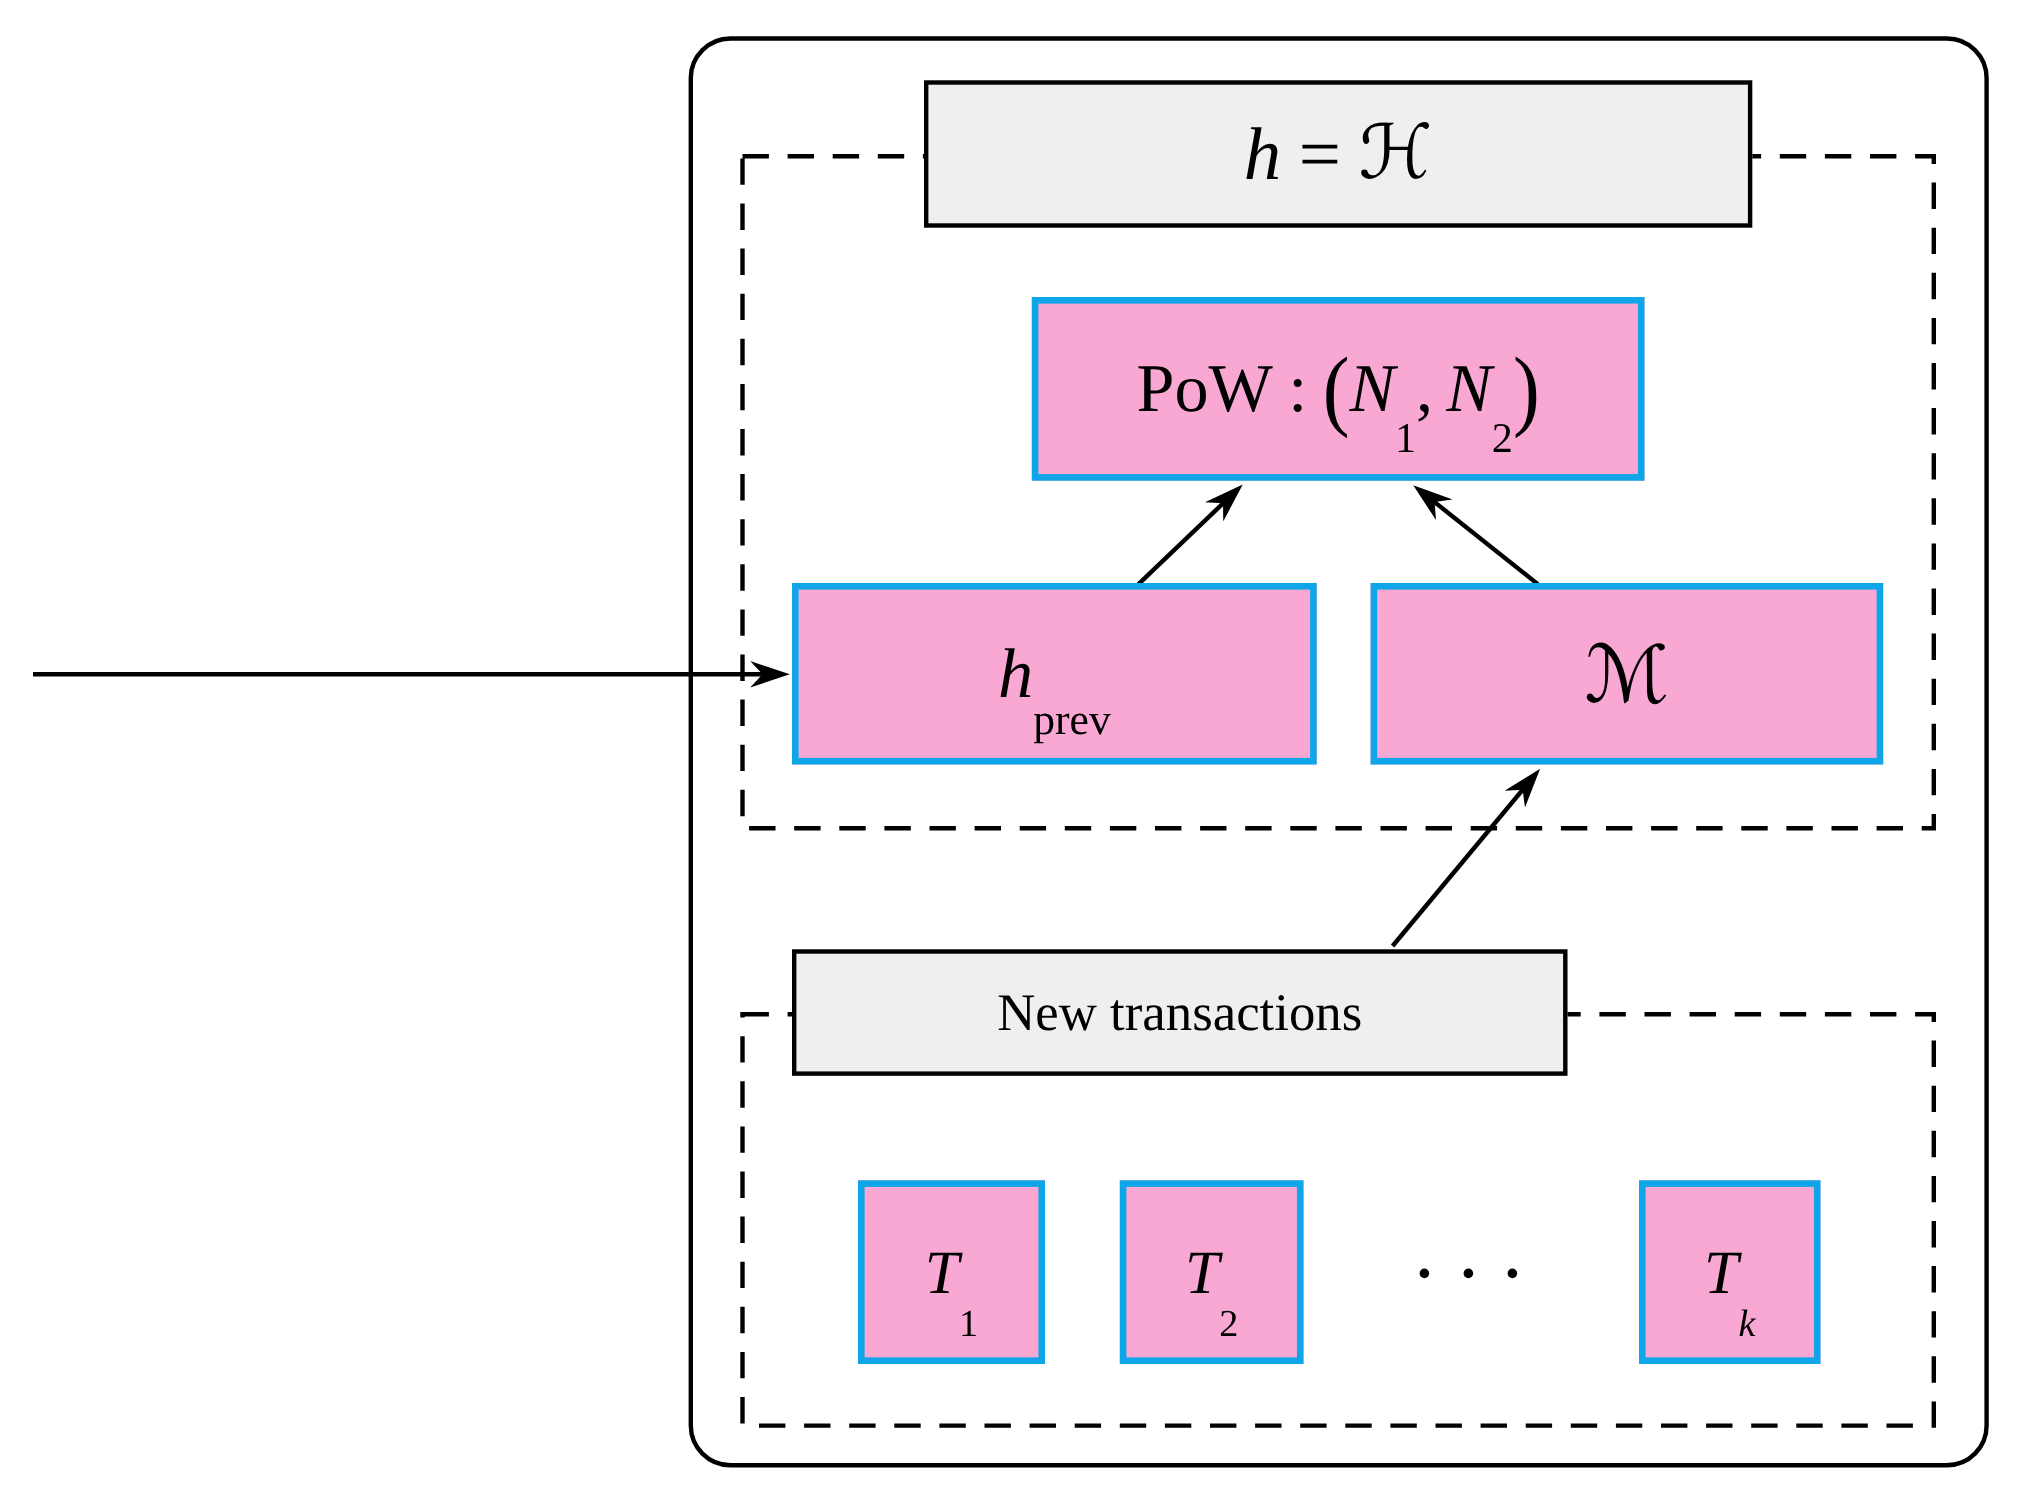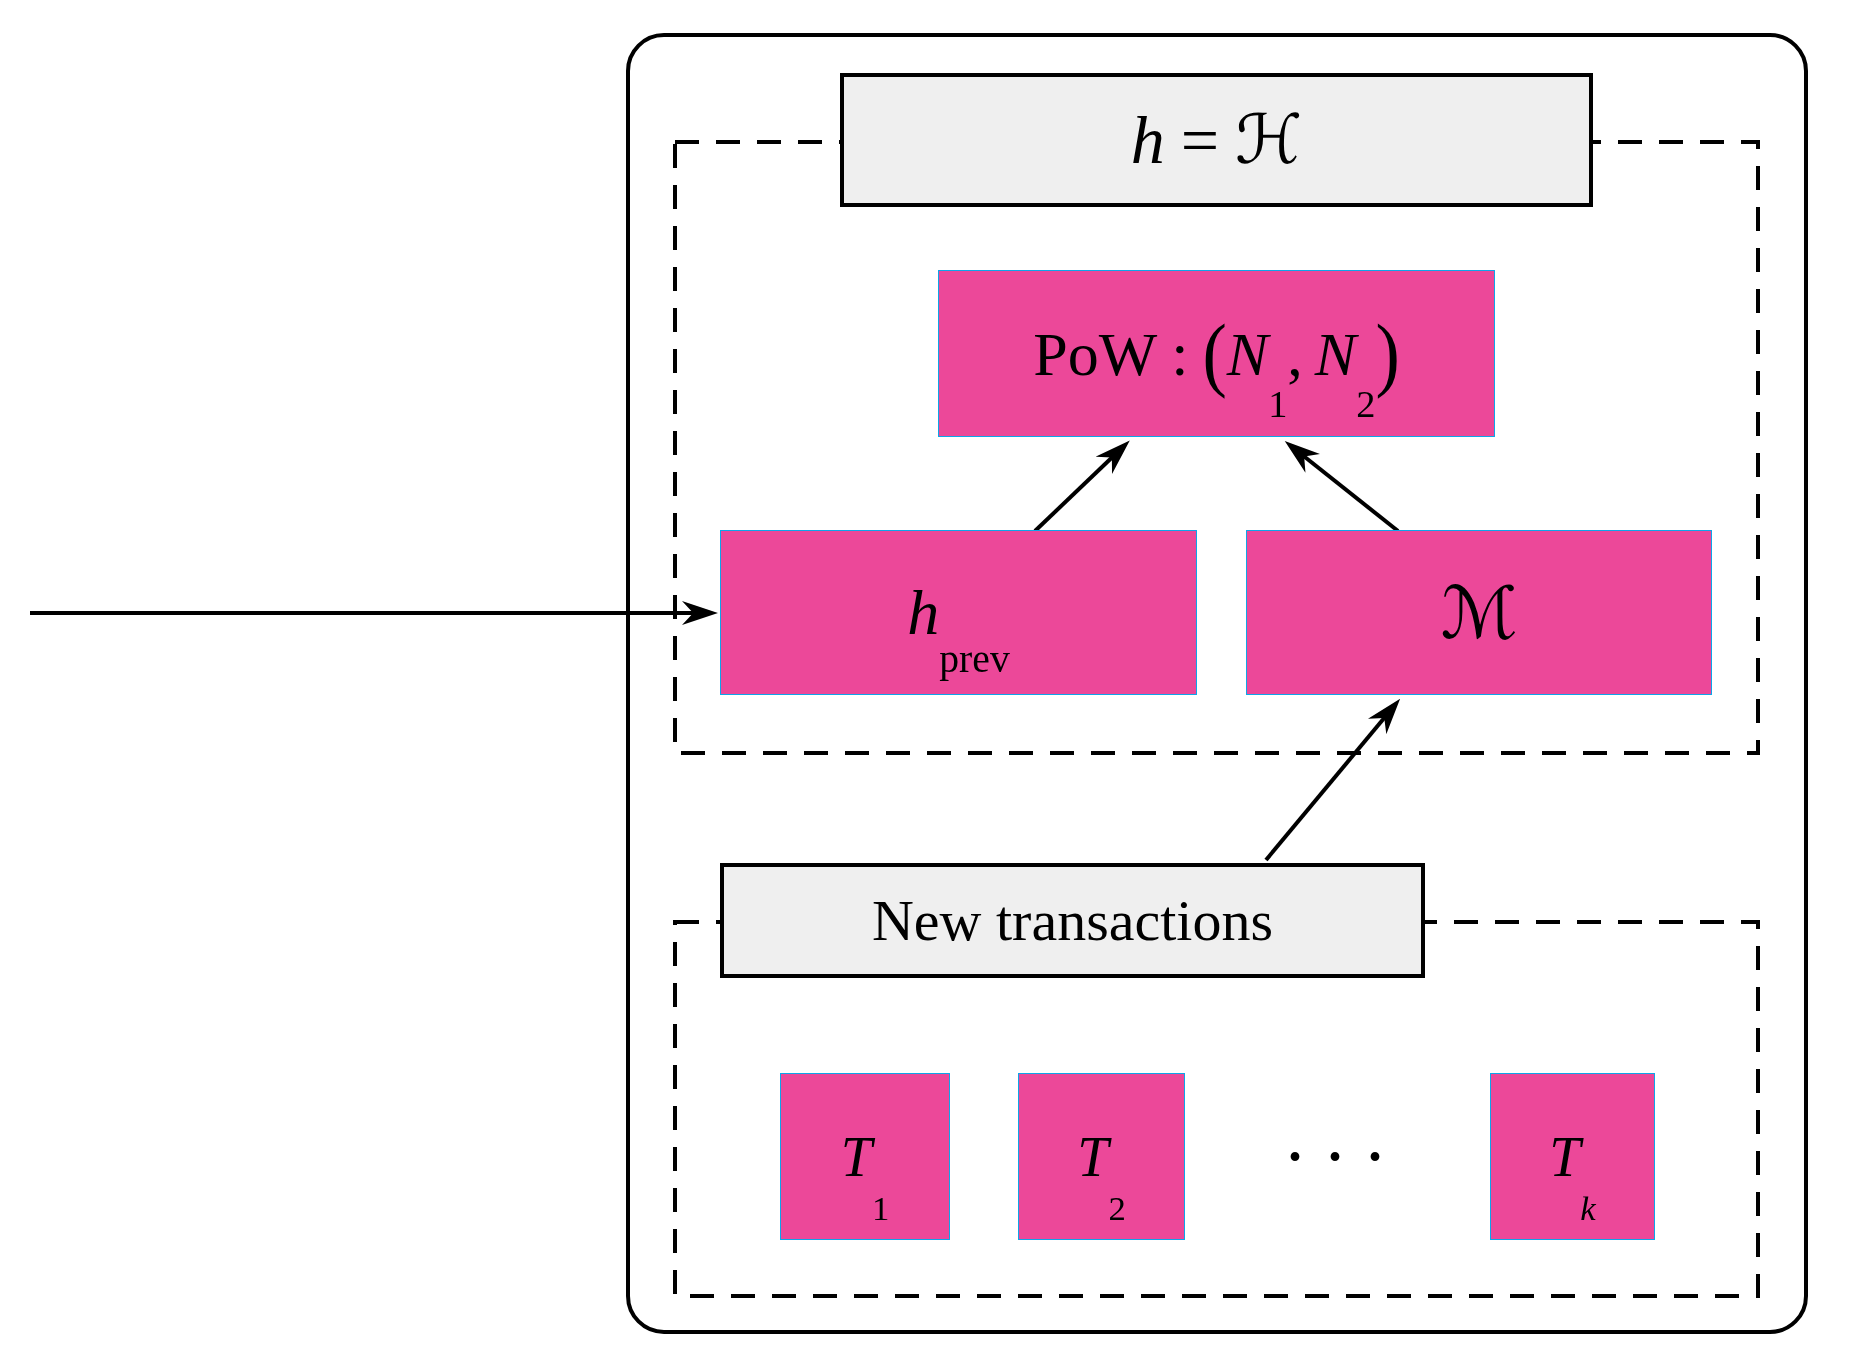--- a/index.html
+++ b/index.html
@@ -7,28 +7,28 @@
     position:relative;width:1849px;height:1364px;background:#ffffff;
     font-family:"Liberation Serif","DejaVu Serif",serif;color:#000;overflow:hidden;
   }
   .outer-block{
     position:absolute;box-sizing:border-box;
     left:626px;top:33px;width:1182px;height:1301px;
     border:4px solid #000;border-radius:38px;z-index:1;background:transparent;
   }
   .connector-layer{position:absolute;left:0;top:0;width:1849px;height:1364px;z-index:2;}
   .node{
-    position:absolute;box-sizing:border-box;background:#ec4899;border:1px solid #0ea5e9;
+    position:absolute;box-sizing:border-box;background:#f9a8d4;border:6px solid #0ea5e9;
     display:flex;align-items:center;justify-content:center;z-index:3;
     font-size:64px;line-height:1;white-space:nowrap;
   }
   .label-node{
     position:absolute;box-sizing:border-box;background:#efefef;border:4px solid #000;
     display:flex;align-items:center;justify-content:center;z-index:4;
-    font-size:58px;line-height:1;white-space:nowrap;
+    font-size:48px;line-height:1;white-space:nowrap;
   }
   .pow-node{left:938px;top:270px;width:557px;height:167px;font-size:62px;}
   .hprev-node{left:720px;top:530px;width:477px;height:165px;}
   .merkle-node{left:1246px;top:530px;width:466px;height:165px;font-size:72px;}
   .hash-label{left:840px;top:73px;width:753px;height:134px;font-size:68px;}
   .newtx-label{left:720px;top:863px;width:705px;height:115px;}
   .tx-node{top:1073px;height:167px;font-size:56px;}
   .tx1{left:780px;width:170px;}
   .tx2{left:1018px;width:167px;}
   .txk{left:1490px;width:165px;}

